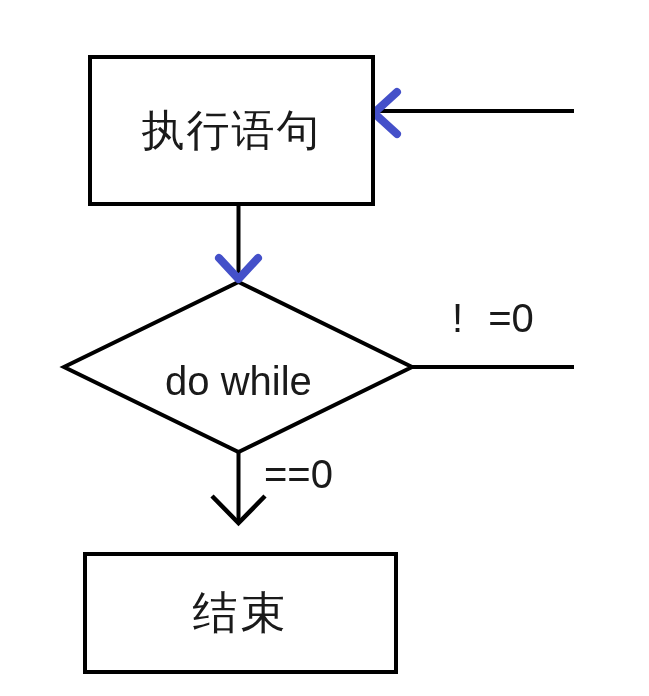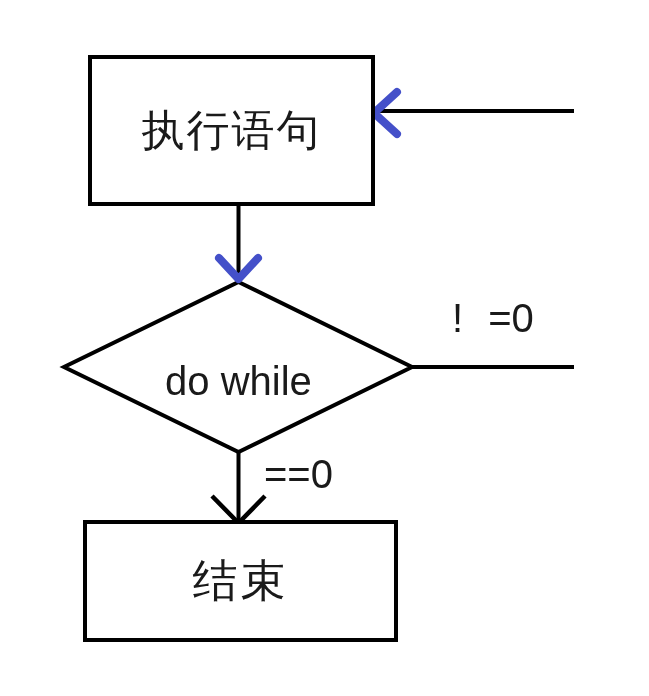--- a/index.html
+++ b/index.html
@@ -36,21 +36,21 @@
   .node-execute {
     left: 88px;
     top: 55px;
     width: 287px;
     height: 151px;
     font-size: 43px;
     letter-spacing: 2px;
   }
   .node-end {
     left: 83px;
-    top: 520px;
+    top: 552px;
     width: 315px;
     height: 122px;
     font-size: 45px;
     letter-spacing: 3px;
   }
   .decision-label {
     position: absolute;
     left: 88px;
     top: 346px;
     width: 301px;

